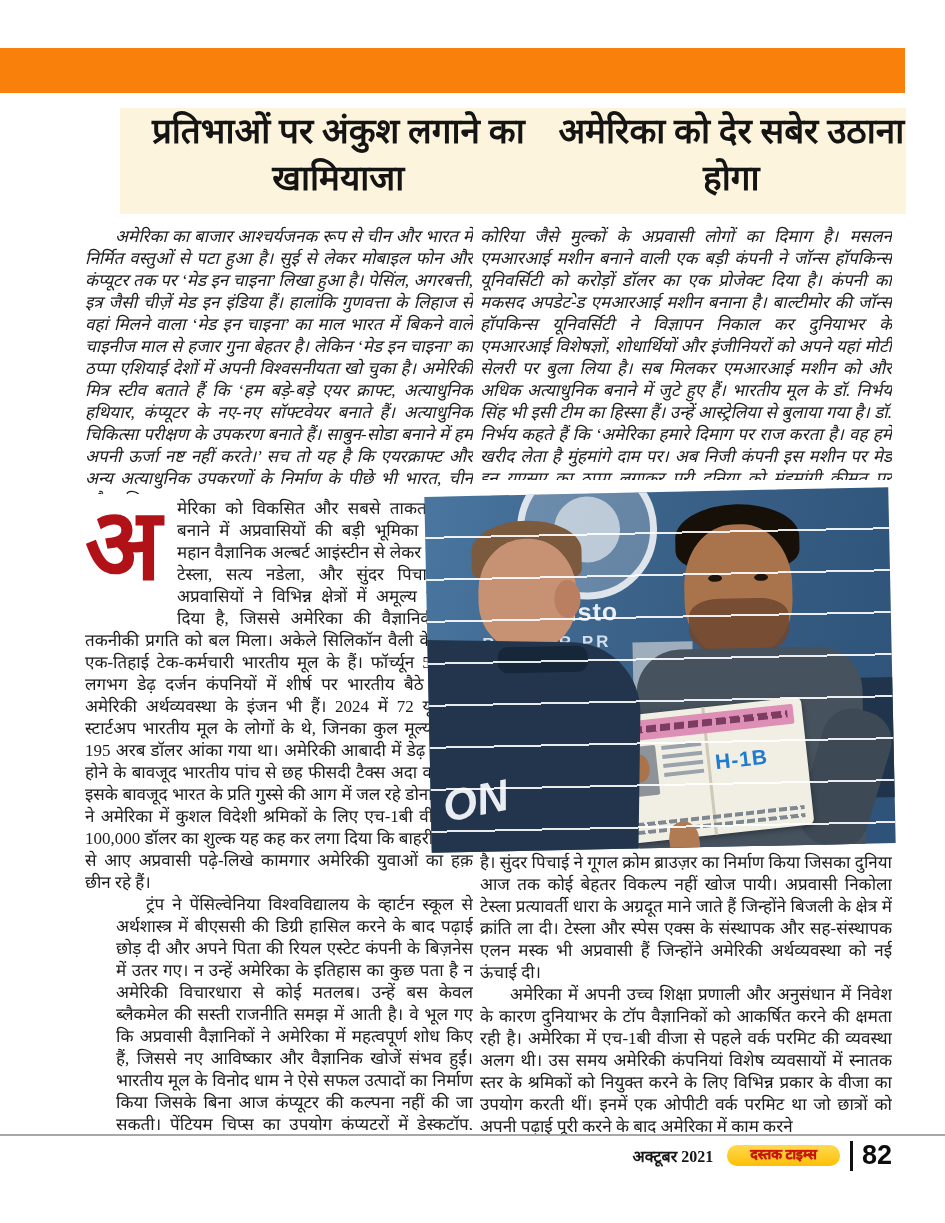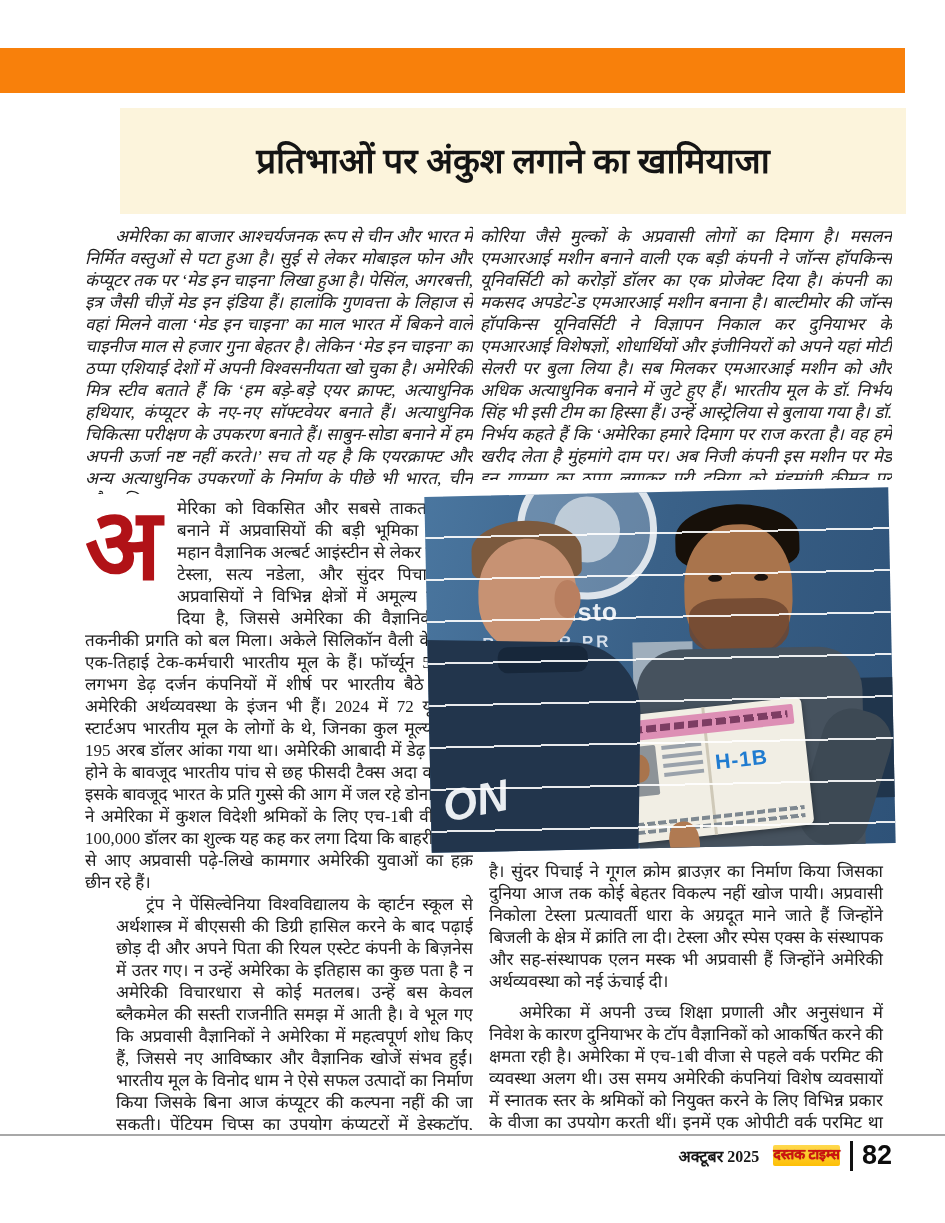--- a/index.html
+++ b/index.html
@@ -6,39 +6,39 @@
   body{
     width:945px;height:1223px;position:relative;background:#ffffff;
     font-family:"Liberation Serif","DejaVu Serif",serif;color:#111;
     overflow:hidden;
   }
   
   .top-bar{position:absolute;left:0;top:48px;width:905px;height:45px;background:#f8800b;}
   
   .title-box{
     position:absolute;left:120px;top:108px;width:786px;height:106px;
-    background:#fcf4dc;display:flex;flex-direction:column;justify-content:center;
+    background:#fcf4dc;display:flex;flex-direction:row;justify-content:center;
     text-align:center;
   }
   .title-box .line{
     font-size:35px;line-height:47px;font-weight:bold;color:#141414;
     letter-spacing:0px;
   }
   
   .col{position:absolute;text-align:justify;font-size:17px;line-height:22px;color:#1b1b1b;}
   .intro{font-style:italic;}
   .intro-left{left:85px;top:226px;width:388px;height:268px;overflow:hidden;}
   .intro-left p{margin:0;text-indent:30px;}
   .intro-right{left:480px;top:226px;width:412px;height:254px;overflow:hidden;}
   .intro-right p{margin:0;}
   .body-left{left:85px;top:498px;width:388px;height:632px;overflow:hidden;}
   .body-left p{margin:0;}
   .body-left p.indent{text-indent:30px;margin-left:31px;}
   .body-right{left:480px;top:852px;width:412px;height:282px;overflow:hidden;}
-  .body-right p{margin:9px;}
+  .body-right p{margin:0;}
   .body-right p.indent{text-indent:30px;}
   .dropcap{
     float:left;color:#b11217;font-weight:bold;
     font-size:100px;line-height:88px;width:82px;height:112px;
     margin:4px 10px 0 0;text-align:left;
   }
   
   .photo{
     position:absolute;left:428px;top:492px;width:464px;height:356px;
     transform:rotate(-1.2deg);overflow:hidden;
@@ -93,33 +93,34 @@
   .scan-lines{
     position:absolute;left:0;top:0;right:0;bottom:0;
     background:repeating-linear-gradient(180deg,transparent 0 40px,rgba(255,255,255,.9) 40px 42px);
   }
   
   .footer-rule{position:absolute;left:0;top:1134px;width:945px;height:2px;background:#a8a8a8;}
   .footer{position:absolute;right:53px;top:1140px;display:flex;align-items:center;}
   .footer-date{font-size:16px;font-weight:bold;color:#171717;}
   .footer-logo{
     margin-left:14px;background:linear-gradient(#ffd94f,#fdbf06);color:#cf1111;
-    font-weight:bold;font-size:14px;padding:2px 0 3px;line-height:16px;
-    text-shadow:0 0 1px #8c0b0b;border-radius:2px;
+    font-weight:bold;font-size:14px;padding:2px 23px 3px;line-height:16px;
+    text-shadow:0 0 1px #8c0b0b;border-radius:10px;
   }
   .footer-divider{width:3px;height:30px;background:#111;margin:0 9px 0 10px;}
   .footer-page{font-size:27px;font-weight:bold;color:#0d0d0d;font-family:"Liberation Sans",sans-serif;}
 </style>
 </head>
 <body>
 
 <div class="top-bar"></div>
 
 <div class="title-box">
   <div class="line">प्रतिभाओं पर अंकुश लगाने का खामियाजा</div>
+  <div class="line">अमेरिका को देर सबेर उठाना होगा</div>
 </div>
 
 <div class="col intro intro-left">
   <p>अमेरिका का बाजार आश्चर्यजनक रूप से चीन और भारत में निर्मित वस्तुओं से पटा हुआ है। सुई से लेकर मोबाइल फोन और कंप्यूटर तक पर ‘मेड इन चाइना’ लिखा हुआ है। पेसिंल, अगरबत्ती, इत्र जैसी चीज़ें मेड इन इंडिया हैं। हालांकि गुणवत्ता के लिहाज से वहां मिलने वाला ‘मेड इन चाइना’ का माल भारत में बिकने वाले चाइनीज माल से हजार गुना बेहतर है। लेकिन ‘मेड इन चाइना’ का ठप्पा एशियाई देशों में अपनी विश्वसनीयता खो चुका है। अमेरिकी मित्र स्टीव बताते हैं कि ‘हम बड़े-बड़े एयर क्राफ्ट, अत्याधुनिक हथियार, कंप्यूटर के नए-नए सॉफ्टवेयर बनाते हैं। अत्याधुनिक चिकित्सा परीक्षण के उपकरण बनाते हैं। साबुन-सोडा बनाने में हम अपनी ऊर्जा नष्ट नहीं करते।’ सच तो यह है कि एयरक्राफ्ट और अन्य अत्याधुनिक उपकरणों के निर्माण के पीछे भी भारत, चीन और दक्षिण</p>
 </div>
 <div class="col intro intro-right">
   <p>कोरिया जैसे मुल्कों के अप्रवासी लोगों का दिमाग है। मसलन एमआरआई मशीन बनाने वाली एक बड़ी कंपनी ने जॉन्स हॉपकिन्स यूनिवर्सिटी को करोड़ों डॉलर का एक प्रोजेक्ट दिया है। कंपनी का मकसद अपडेट-ेड एमआरआई मशीन बनाना है। बाल्टीमोर की जॉन्स हॉपकिन्स यूनिवर्सिटी ने विज्ञापन निकाल कर दुनियाभर के एमआरआई विशेषज्ञों, शोधार्थियों और इंजीनियरों को अपने यहां मोटी सेलरी पर बुला लिया है। सब मिलकर एमआरआई मशीन को और अधिक अत्याधुनिक बनाने में जुटे हुए हैं। भारतीय मूल के डॉ. निर्भय सिंह भी इसी टीम का हिस्सा हैं। उन्हें आस्ट्रेलिया से बुलाया गया है। डॉ. निर्भय कहते हैं कि ‘अमेरिका हमारे दिमाग पर राज करता है। वह हमें खरीद लेता है मुंहमांगे दाम पर। अब निजी कंपनी इस मशीन पर मेड इन यूएसए का ठप्पा लगाकर पूरी दुनिया को मुंहमांगी कीमत पर बेचेगी।’</p>
 </div>
 
 <div class="col body-left">
@@ -174,17 +175,17 @@
   <div class="scan-lines"></div>
 </div>
 
 <div class="col body-right">
   <p>है। सुंदर पिचाई ने गूगल क्रोम ब्राउज़र का निर्माण किया जिसका दुनिया आज तक कोई बेहतर विकल्प नहीं खोज पायी। अप्रवासी निकोला टेस्ला प्रत्यावर्ती धारा के अग्रदूत माने जाते हैं जिन्होंने बिजली के क्षेत्र में क्रांति ला दी। टेस्ला और स्पेस एक्स के संस्थापक और सह-संस्थापक एलन मस्क भी अप्रवासी हैं जिन्होंने अमेरिकी अर्थव्यवस्था को नई ऊंचाई दी।</p>
   <p class="indent">अमेरिका में अपनी उच्च शिक्षा प्रणाली और अनुसंधान में निवेश के कारण दुनियाभर के टॉप वैज्ञानिकों को आकर्षित करने की क्षमता रही है। अमेरिका में एच-1बी वीजा से पहले वर्क परमिट की व्यवस्था अलग थी। उस समय अमेरिकी कंपनियां विशेष व्यवसायों में स्नातक स्तर के श्रमिकों को नियुक्त करने के लिए विभिन्न प्रकार के वीजा का उपयोग करती थीं। इनमें एक ओपीटी वर्क परमिट था जो छात्रों को अपनी पढ़ाई पूरी करने के बाद अमेरिका में काम करने</p>
 </div>
 
 <div class="footer-rule"></div>
 <div class="footer">
-  <span class="footer-date">अक्टूबर 2025</span>
+  <span class="footer-date">अक्टूबर 2021</span>
   <span class="footer-logo">दस्तक टाइम्स</span>
   <span class="footer-divider"></span>
   <span class="footer-page">82</span>
 </div>
 
 </body></html>

